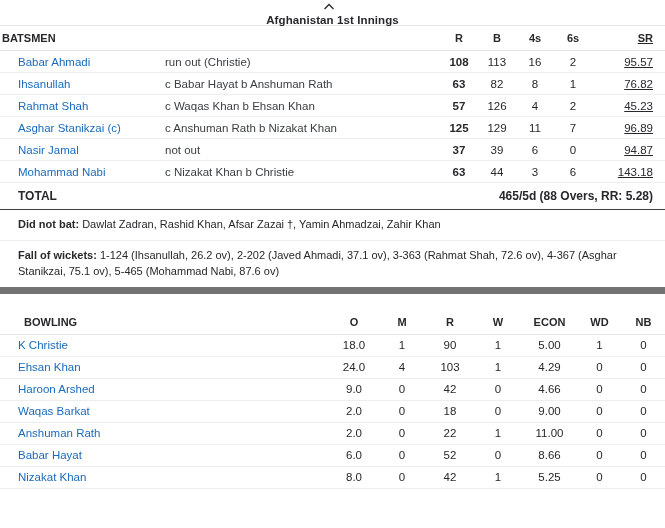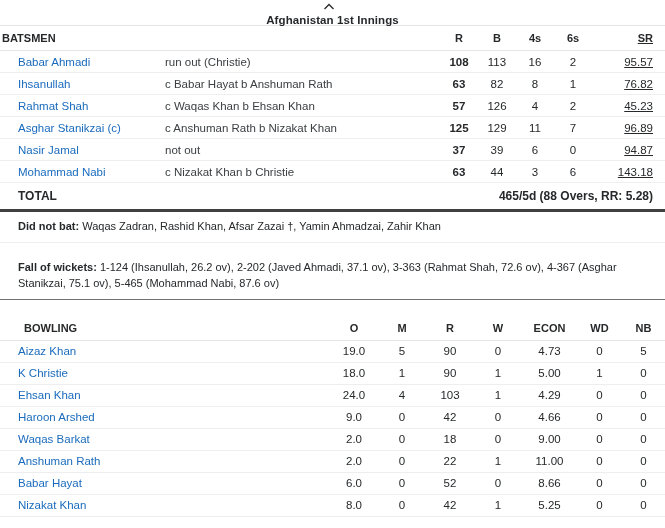--- a/index.html
+++ b/index.html
@@ -88,39 +88,38 @@
     font-size: 11.5px;
   }
   .extras-label { padding-left: 18px; color: #26282a; }
   .extras-val {
     text-align: right;
     padding-right: 12px;
     color: #26282a;
   }
   .total-row td {
     height: 26px;
-    border-bottom: 3px solid #404040;
+    border-bottom: 1px solid #404040;
     font-weight: bold;
     font-size: 12px;
   }
   .total-label { padding-left: 18px; }
   .total-val { text-align: right; padding-right: 12px; }
 
   
   .note {
     padding: 7px 12px 7px 18px;
     font-size: 11px;
     line-height: 1.45;
     color: #26282a;
     border-bottom: 1px solid #eceef0;
   }
   .note b { font-weight: bold; }
   .note-fow {
-    border-bottom: 1px solid #737373;
-    margin-top: 10px;
+    border-bottom: 7px solid #737373;
   }
   .spacer {
     height: 16px;
     background: #ffffff;
   }
   
   .bowl-name { color: #1a6bbd; padding-left: 18px; }
 </style>
 </head>
 <body>
@@ -214,21 +213,21 @@
       </tr>
       <tr class="total-row">
         <td class="total-label">TOTAL</td>
         <td class="total-val" colspan="6">465/5d (88 Overs, RR: 5.28)</td>
       </tr>
     </tbody>
   </table>
 
   <div class="note">
     <b>Did not bat:</b>
-    <span>Waqas Zadran, Rashid Khan, Afsar Zazai †, Yamin Ahmadzai, Zahir Khan</span>
+    <span>Dawlat Zadran, Rashid Khan, Afsar Zazai †, Yamin Ahmadzai, Zahir Khan</span>
   </div>
 
   <div class="note note-fow">
     <b>Fall of wickets:</b>
     <span>1-124 (Ihsanullah, 26.2 ov), 2-202 (Javed Ahmadi, 37.1 ov), 3-363 (Rahmat Shah, 72.6 ov), 4-367 (Asghar Stanikzai, 75.1 ov), 5-465 (Mohammad Nabi, 87.6 ov)</span>
   </div>
 
   <div class="spacer"></div>
 
   <table>
@@ -249,30 +248,20 @@
         <th class="num">M</th>
         <th class="num">R</th>
         <th class="num">W</th>
         <th class="num">ECON</th>
         <th class="num">WD</th>
         <th class="num">NB</th>
       </tr>
     </thead>
     <tbody>
       <tr class="bowl-row">
-        <td class="bowl-name">Aizaz Khan</td>
-        <td class="num">19.0</td>
-        <td class="num">5</td>
-        <td class="num">90</td>
-        <td class="num">0</td>
-        <td class="num">4.73</td>
-        <td class="num">0</td>
-        <td class="num">5</td>
-      </tr>
-      <tr class="bowl-row">
         <td class="bowl-name">K Christie</td>
         <td class="num">18.0</td>
         <td class="num">1</td>
         <td class="num">90</td>
         <td class="num">1</td>
         <td class="num">5.00</td>
         <td class="num">1</td>
         <td class="num">0</td>
       </tr>
       <tr class="bowl-row">

